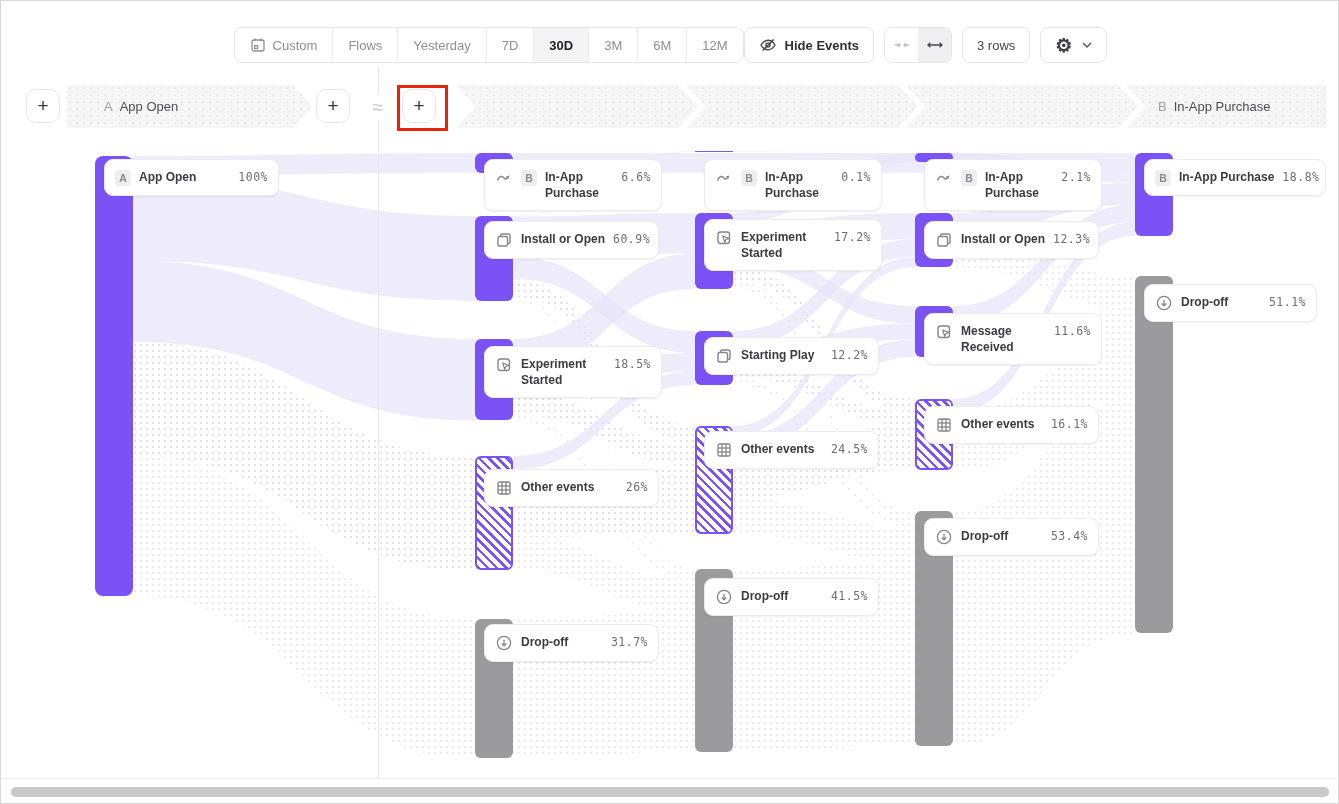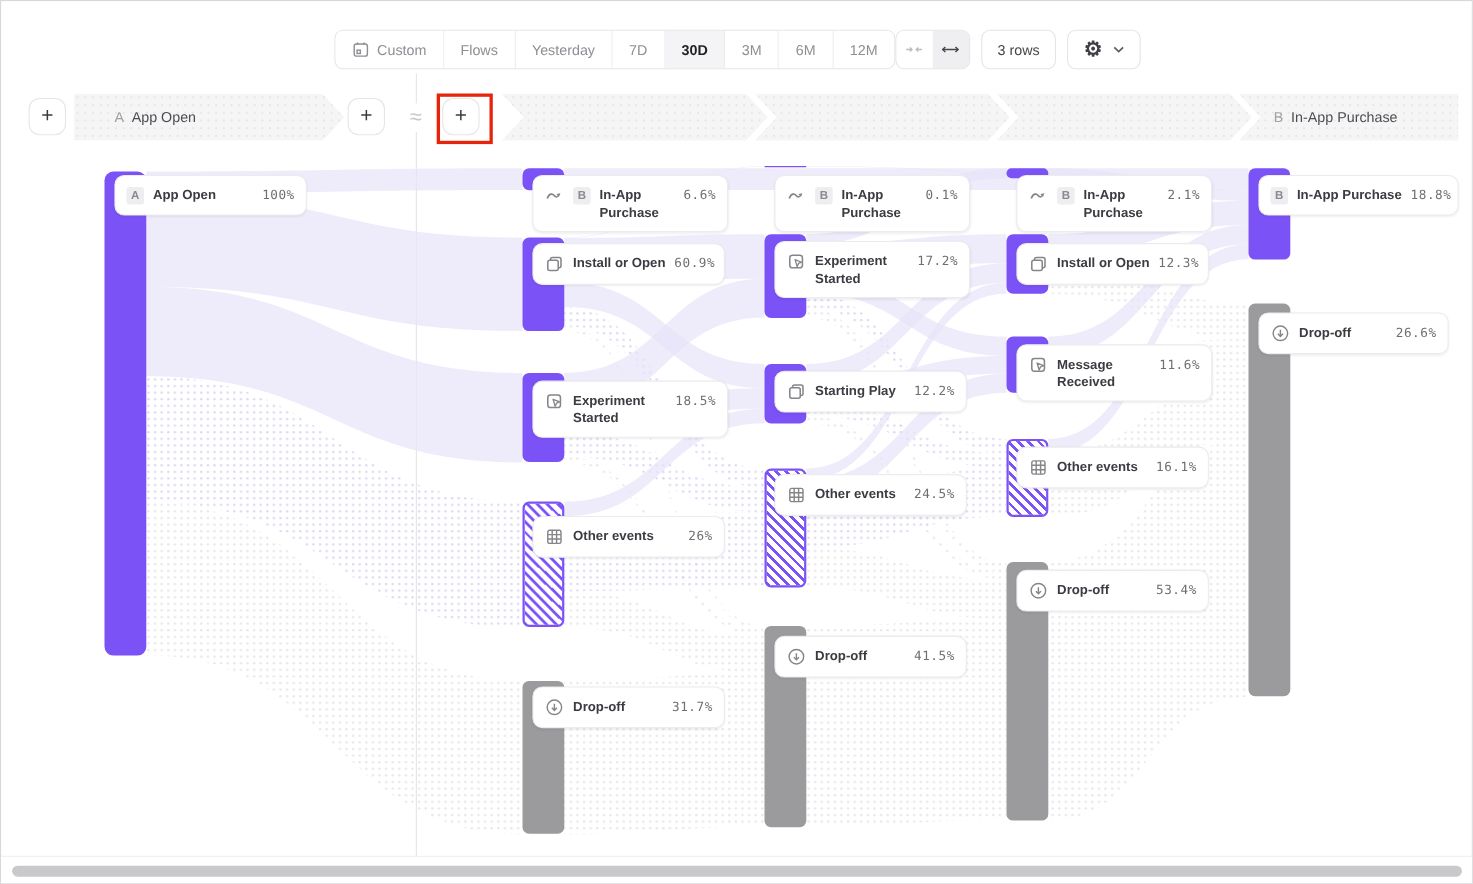--- a/index.html
+++ b/index.html
@@ -113,20 +113,30 @@
 
     <span class="rlabel">6M</span>
   </div>
 
   <div class="cell">
 
     <span class="rlabel">12M</span>
   </div>
 </div>
     <div class="tb-right">
+      <div class="tb-btn">
+        <span>
+          <svg class="ic" width="18" height="18" viewBox="0 0 18 18" fill="none" stroke="#45454B" stroke-width="1.4">
+            <path d="M2 9 C4 5.6 6.9 4.2 9 4.2 C11.1 4.2 14 5.6 16 9 C14 12.4 11.1 13.8 9 13.8 C6.9 13.8 4 12.4 2 9 Z"></path>
+            <circle cx="9" cy="9" r="2.1"></circle>
+            <line x1="3.6" y1="14.6" x2="14.6" y2="3.6"></line>
+          </svg>
+          </span>
+        <span>Hide Events</span>
+      </div>
       <div class="icon-seg">
         <div class="icell">
           <span>
             <svg class="ic" width="16" height="10" viewBox="0 0 16 10" fill="none" stroke="#BBBBC0" stroke-width="1.3">
               <line x1="0.8" y1="5" x2="6" y2="5"></line>
                 <polyline points="4.2,3.2 6,5 4.2,6.8"></polyline>
               <line x1="15.2" y1="5" x2="10" y2="5"></line>
                 <polyline points="11.8,3.2 10,5 11.8,6.8"></polyline>
             </svg>
             </span>
@@ -422,21 +432,21 @@
   <div class="node-card oneline" style="left: 1143px; top: 283px; width: 173px;">
     <span class="nicon">
             <svg class="ic" width="18" height="18" viewBox="0 0 18 18" fill="none" stroke="#85858A" stroke-width="1.3">
               <circle cx="9" cy="9" r="6.6"></circle>
               <line x1="9" y1="5.8" x2="9" y2="11.6"></line>
               <polyline points="6.7,9.5 9,11.8 11.3,9.5"></polyline>
             </svg>
           </span>
 
     <span class="nlabel">Drop-off</span>
-    <span class="npct">26.6%</span>
+    <span class="npct">51.1%</span>
   </div>
 </div>
   </div>
 
   <div class="band band-first" style="left:66px;width:246px;">
     <span class="blabel" style="margin-left:37px;">
       <span class="bbadge">A</span>
       <span class="bname">App Open</span>
     </span>
   </div>

